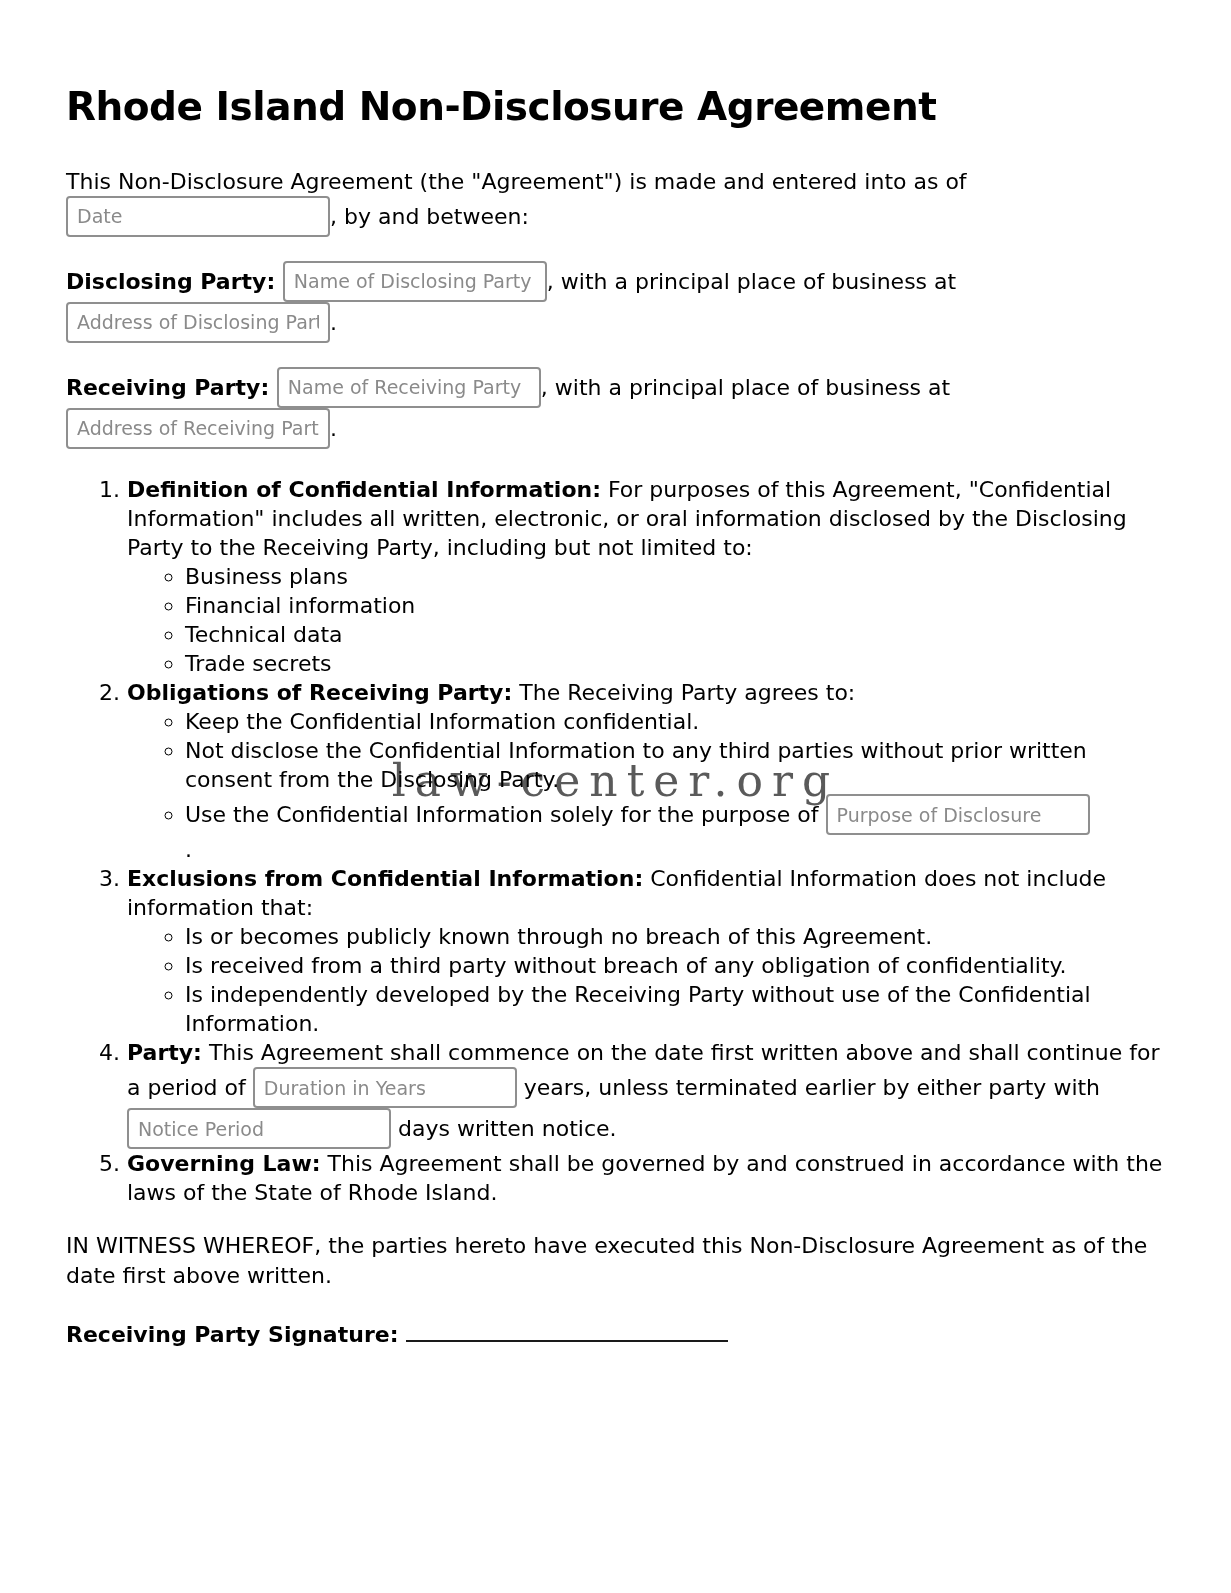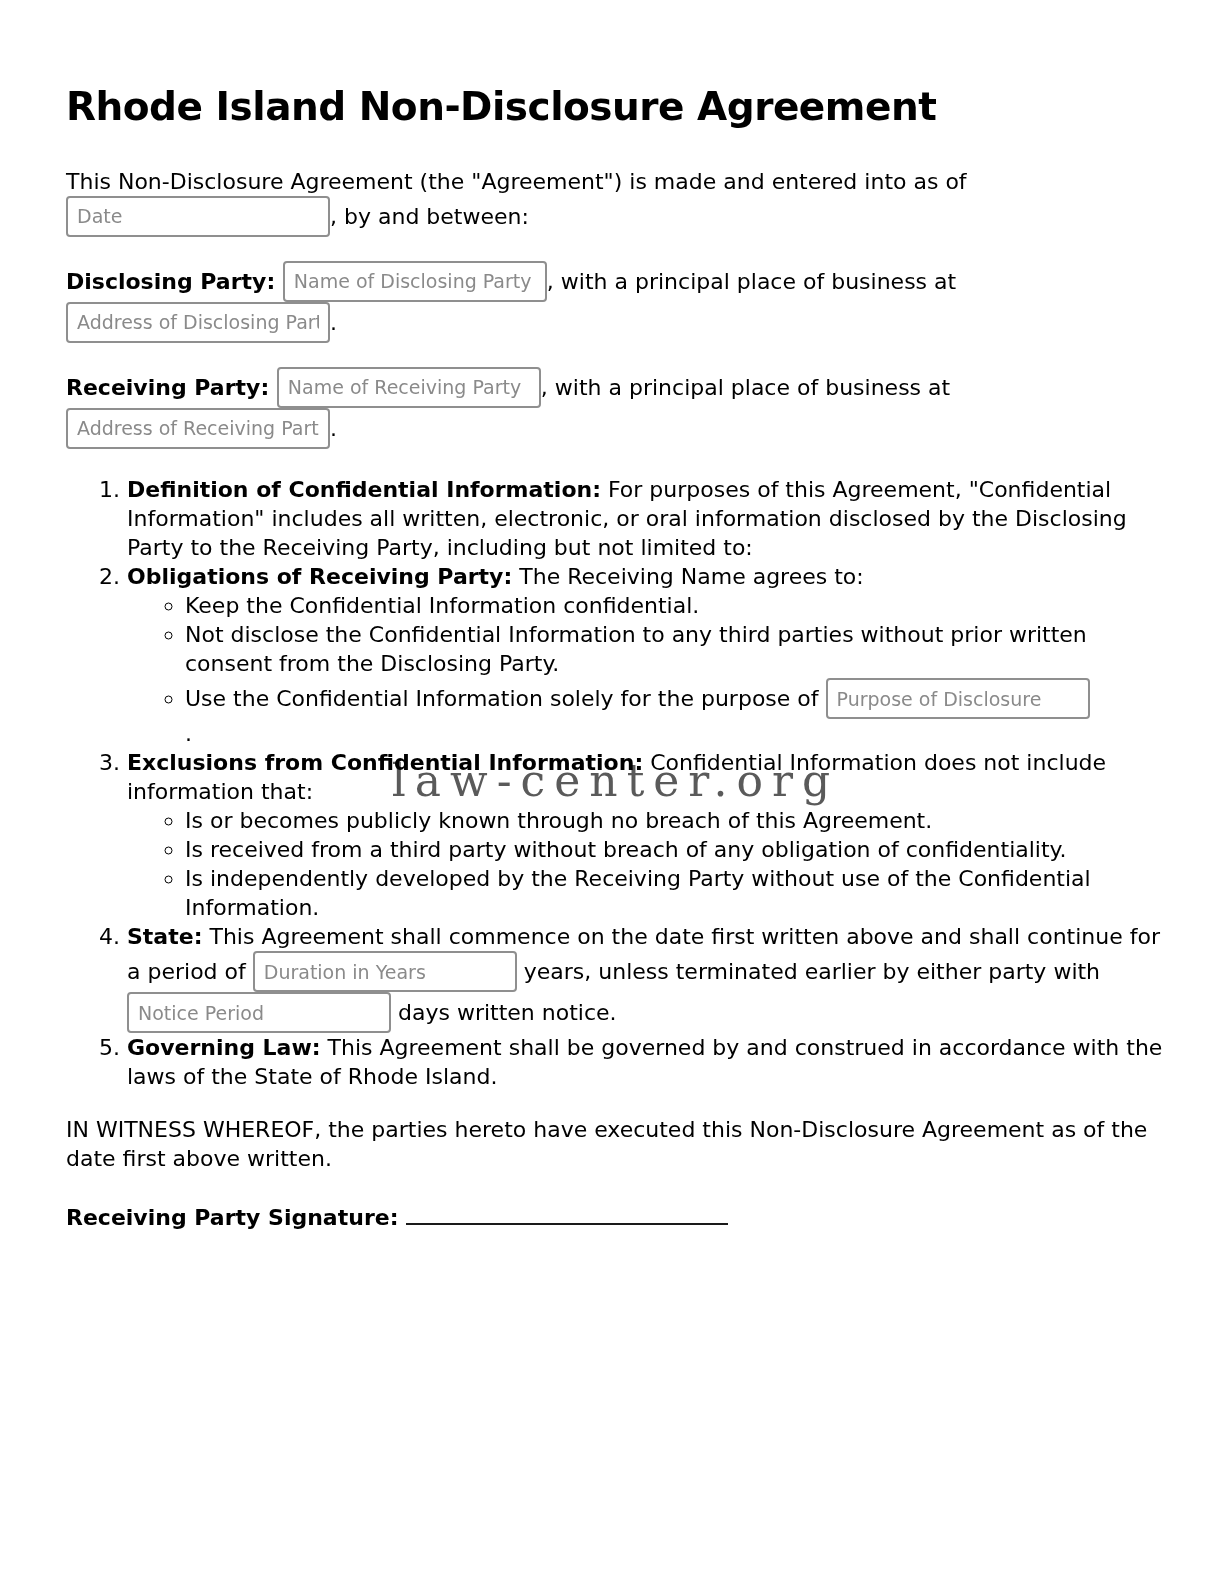--- a/index.html
+++ b/index.html
@@ -93,39 +93,45 @@
     <p><span>This Non-Disclosure Agreement (the "Agreement") is made and entered into as of </span><input class="field" type="text" placeholder="Date" style=""><span>, by and between:</span></p>
 
     <p><span class="b">Disclosing Party: </span><input class="field" type="text" placeholder="Name of Disclosing Party" style=""><span>, with a principal place of business at </span><input class="field" type="text" placeholder="Address of Disclosing Party" style=""><span>.</span></p>
 
     <p><span class="b">Receiving Party: </span><input class="field" type="text" placeholder="Name of Receiving Party" style=""><span>, with a principal place of business at </span><input class="field" type="text" placeholder="Address of Receiving Party" style=""><span>.</span></p>
 
 
     <ol class="clauses">
 
       <li><span class="b">Definition of Confidential Information:</span><span> For purposes of this Agreement, "Confidential Information" includes all written, electronic, or oral information disclosed by the Disclosing Party to the Receiving Party, including but not limited to:</span>
+        <ul class="subs">
+          <li>Business plans</li>
+          <li>Financial information</li>
+          <li>Technical data</li>
+          <li>Trade secrets</li>
+        </ul>
       </li>
 
-      <li><span class="b">Obligations of Receiving Party:</span><span> The Receiving Name agrees to:</span>
+      <li><span class="b">Obligations of Receiving Party:</span><span> The Receiving Party agrees to:</span>
         <ul class="subs">
           <li>Keep the Confidential Information confidential.</li>
           <li>Not disclose the Confidential Information to any third parties without prior written consent from the Disclosing Party.</li>
           <li><span>Use the Confidential Information solely for the purpose of </span><input class="field" type="text" placeholder="Purpose of Disclosure" style=""><span class="block-period">.</span></li>
         </ul>
       </li>
 
       <li><span class="b">Exclusions from Confidential Information:</span><span> Confidential Information does not include information that:</span>
         <ul class="subs">
           <li>Is or becomes publicly known through no breach of this Agreement.</li>
           <li>Is received from a third party without breach of any obligation of confidentiality.</li>
           <li>Is independently developed by the Receiving Party without use of the Confidential Information.</li>
         </ul>
       </li>
 
-      <li><span class="b">State:</span><span> This Agreement shall commence on the date first written above and shall continue for a period of </span><input class="field" type="text" placeholder="Duration in Years" style=""><span> years, unless terminated earlier by either party with </span><input class="field" type="text" placeholder="Notice Period" style=""><span> days written notice.</span></li>
+      <li><span class="b">Party:</span><span> This Agreement shall commence on the date first written above and shall continue for a period of </span><input class="field" type="text" placeholder="Duration in Years" style=""><span> years, unless terminated earlier by either party with </span><input class="field" type="text" placeholder="Notice Period" style=""><span> days written notice.</span></li>
 
       <li><span class="b">Governing Law:</span><span> This Agreement shall be governed by and construed in accordance with the laws of the State of Rhode Island.</span></li>
 
     </ol>
 
     <p>IN WITNESS WHEREOF, the parties hereto have executed this Non-Disclosure Agreement as of the date first above written.</p>
 
 
     <p class="sig-row"><span>Receiving Party Signature:</span><span class="sig-line"></span></p>
 

